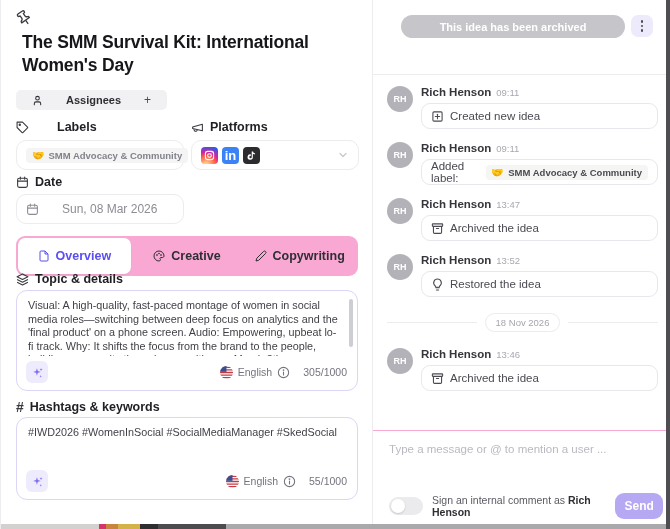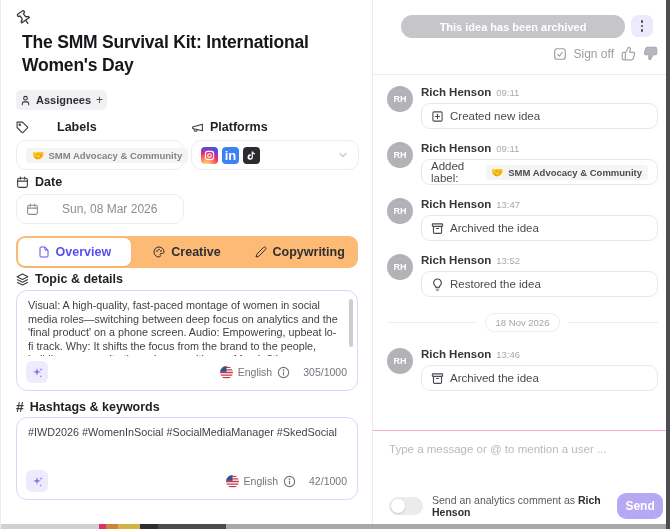--- a/index.html
+++ b/index.html
@@ -4,42 +4,42 @@
 <style>
   * { margin:0; padding:0; box-sizing:border-box; }
   html,body { width:670px; height:529px; overflow:hidden; }
   body { font-family:"Liberation Sans", sans-serif; background:#ffffff; color:#1c1c21; position:relative; }
   .app { position:relative; width:670px; height:529px; border-left:1px solid #ececee; }
 
   
   .left { position:absolute; left:0; top:0; width:372px; height:529px; background:#fff; border-right:1px solid #ececee; }
   .pin { position:absolute; left:15px; top:10px; width:16px; height:16px; color:#3a3a40; transform:rotate(-35deg); }
   .title { position:absolute; left:15px; top:31px; width:335px; font-size:17.5px; line-height:23px; font-weight:700; letter-spacing:-0.2px; color:#17171b;margin-left:6px; }
-  .assignees { position:absolute; left:15px; top:90px; height:20px; display:inline-flex; align-items:center; gap:5px; background:#f1f1f3; border-radius:5px; padding:0 4px; font-size:11px; font-weight:600; color:#2e2e33; cursor:pointer; }
+  .assignees { position:absolute; left:15px; top:90px; height:20px; display:inline-flex; align-items:center; gap:23px; background:#f1f1f3; border-radius:5px; padding:0 16px; font-size:11px; font-weight:600; color:#2e2e33; cursor:pointer; }
   .assignees .plus { font-size:12px; font-weight:400; color:#4a4a52; }
 
   .sec-header { position:absolute; display:flex; align-items:center; gap:6px; font-size:12.5px; font-weight:700; color:#1f1f24; }
   .sec-header svg, .sec-header .hash-glyph { color:#3a3a40; }
   .hash-glyph { font-size:14px; font-weight:700; }
 
   .select-box { position:absolute; height:30px; border:1px solid #ececef; border-radius:10px; background:#fff; display:flex; align-items:center; padding:0 9px; cursor:pointer; }
   .select-box .chev { margin-left:auto; color:#c6c6cc; }
   .label-pill { display:inline-flex; align-items:center; gap:4px; background:#f4f4f5; border-radius:4px; padding:2px 6px; font-size:9.5px; font-weight:600; color:#82828a; white-space:nowrap; }
   .label-pill .emoji { font-size:10px; }
 
   .plat-icons { display:flex; gap:4px; }
   .pchip { width:17px; height:17px; border-radius:4px; display:flex; align-items:center; justify-content:center; }
   .pchip.ig { background:radial-gradient(circle at 30% 110%, #fdf497 0%, #fd5949 45%, #d6249f 60%, #285AEB 90%); }
   .pchip.li { background:#3b82f6; color:#fff; font-size:13px; font-weight:700; }
   .pchip.tt { background:#2b2b30; }
 
   .date-box { font-size:12px; color:#8c8c94; gap:23px; }
   .date-box svg { color:#8c8c94; }
 
-  .tabs { position:absolute; left:15px; top:236px; width:342px; height:32px; background:#fdba74; border-radius:9px; display:flex; padding:2px; }
+  .tabs { position:absolute; left:15px; top:236px; width:342px; height:40px; background:#f9a8d4; border-radius:9px; display:flex; padding:2px; }
   .tab { flex:1; display:flex; align-items:center; justify-content:center; gap:6px; font-size:12.5px; font-weight:700; color:#2e2e33; border-radius:7px; cursor:pointer; }
   .tab.active { background:#fff; color:#5b4ff0; box-shadow:0 1px 2px rgba(0,0,0,.06); }
 
   .ta-card { position:absolute; left:15px; width:342px; border:1.5px solid #dcd5f8; border-radius:11px; background:#fff; display:flex; flex-direction:column; overflow:hidden; }
   .ta-text { padding:8px 16px 0 11px; font-size:10.8px; line-height:13.6px; color:#3f3f46; overflow:hidden; flex:1; }
   .ta-footer { display:flex; align-items:center; padding:5px 10px 7px 9px; }
   .ai-btn { width:22px; height:22px; border-radius:6px; background:#eeebfc; display:flex; align-items:center; justify-content:center; cursor:pointer; }
   .ta-meta { margin-left:auto; display:flex; align-items:center; gap:5px; font-size:10.5px; color:#74747e; }
   .ta-meta .count { margin-left:8px; }
   .flag { width:13px; height:13px; border-radius:50%; overflow:hidden; flex:none; }
@@ -257,54 +257,35 @@
                 <path d="M0 2h20v2H0zM0 6h20v2H0zM0 10h20v2H0zM0 14h20v2H0zM0 18h20v2H0z" fill="#c43b44" transform="translate(0,-1)"></path>
                 <rect x="0" y="0" width="10" height="9" fill="#3c4e8f"></rect>
               </svg>
           </span>
           <span>English</span>
           <svg viewBox="0 0 24 24" width="13" height="13" fill="none" stroke="#74747e" stroke-width="2" stroke-linecap="round">
               <circle cx="12" cy="12" r="9.5"></circle>
               <line x1="12" y1="11" x2="12" y2="16.5"></line>
               <circle cx="12" cy="7.5" r="0.6" fill="#74747e"></circle>
             </svg>
-          <span class="count">42/1000</span>
+          <span class="count">55/1000</span>
         </div>
       </div>
     </div>
   </div>
 
   <div class="right">
 
     <div class="banner">This idea has been archived</div>
     <div class="dots-btn">
         <i></i>
         <i></i>
         <i></i>
       </div>
 
-    <div class="signoff-row">
-      <svg viewBox="0 0 24 24" width="14" height="14" fill="none" stroke="#9c9ca4" stroke-width="2" stroke-linecap="round" stroke-linejoin="round">
-          <rect x="3" y="3" width="18" height="18" rx="4"></rect>
-          <polyline points="8 12.5 11 15.5 16 9"></polyline>
-        </svg>
-      <span>Sign off</span>
-      <span class="thumb">
-        <svg viewBox="0 0 24 24" width="15" height="15" fill="none" stroke="currentColor" stroke-width="2" stroke-linejoin="round">
-            <path d="M7 10v12"></path>
-            <path d="M15 5.88 14 10h5.83a2 2 0 0 1 1.92 2.56l-2.33 8A2 2 0 0 1 17.5 22H4a2 2 0 0 1-2-2v-8a2 2 0 0 1 2-2h2.76a2 2 0 0 0 1.79-1.11L12 2a3.13 3.13 0 0 1 3 3.88Z"></path>
-          </svg>
-      </span>
-      <span class="thumb">
-        <svg viewBox="0 0 24 24" width="15" height="15" fill="#b6b6be" stroke="#a4a4ac" stroke-width="1.6" stroke-linejoin="round" style="transform:rotate(180deg)">
-            <path d="M7 10v12"></path>
-            <path d="M15 5.88 14 10h5.83a2 2 0 0 1 1.92 2.56l-2.33 8A2 2 0 0 1 17.5 22H4a2 2 0 0 1-2-2v-8a2 2 0 0 1 2-2h2.76a2 2 0 0 0 1.79-1.11L12 2a3.13 3.13 0 0 1 3 3.88Z"></path>
-          </svg>
-      </span>
-    </div>
 
     <div class="rdivider"></div>
 
     <div class="feed">
 
       <div class="entry">
         <div class="avatar">RH</div>
         <div class="ebody">
           <div class="erow">
               <span class="ename">Rich Henson</span>
@@ -397,21 +378,21 @@
       </div>
 
     </div>
 
     <div class="composer">
       <input class="msg-input" type="text" placeholder="Type a message or @ to mention a user ..." style="">
       <div class="composer-bottom">
         <div class="toggle">
             <div class="knob"></div>
           </div>
-        <span class="toggle-label"><span>Send an analytics comment as</span> <b>Rich Henson</b></span>
+        <span class="toggle-label"><span>Sign an internal comment as</span> <b>Rich Henson</b></span>
         <button class="send-btn">Send</button>
       </div>
     </div>
   </div>
 
   <div class="edge-scrollbar"></div>
   <div class="media-strip">
     <div style="width:98px; background:#d3d1cf;"></div>
     <div style="width:7px; background:#d6336c;"></div>
     <div style="width:12px; background:#c9853d;"></div>

